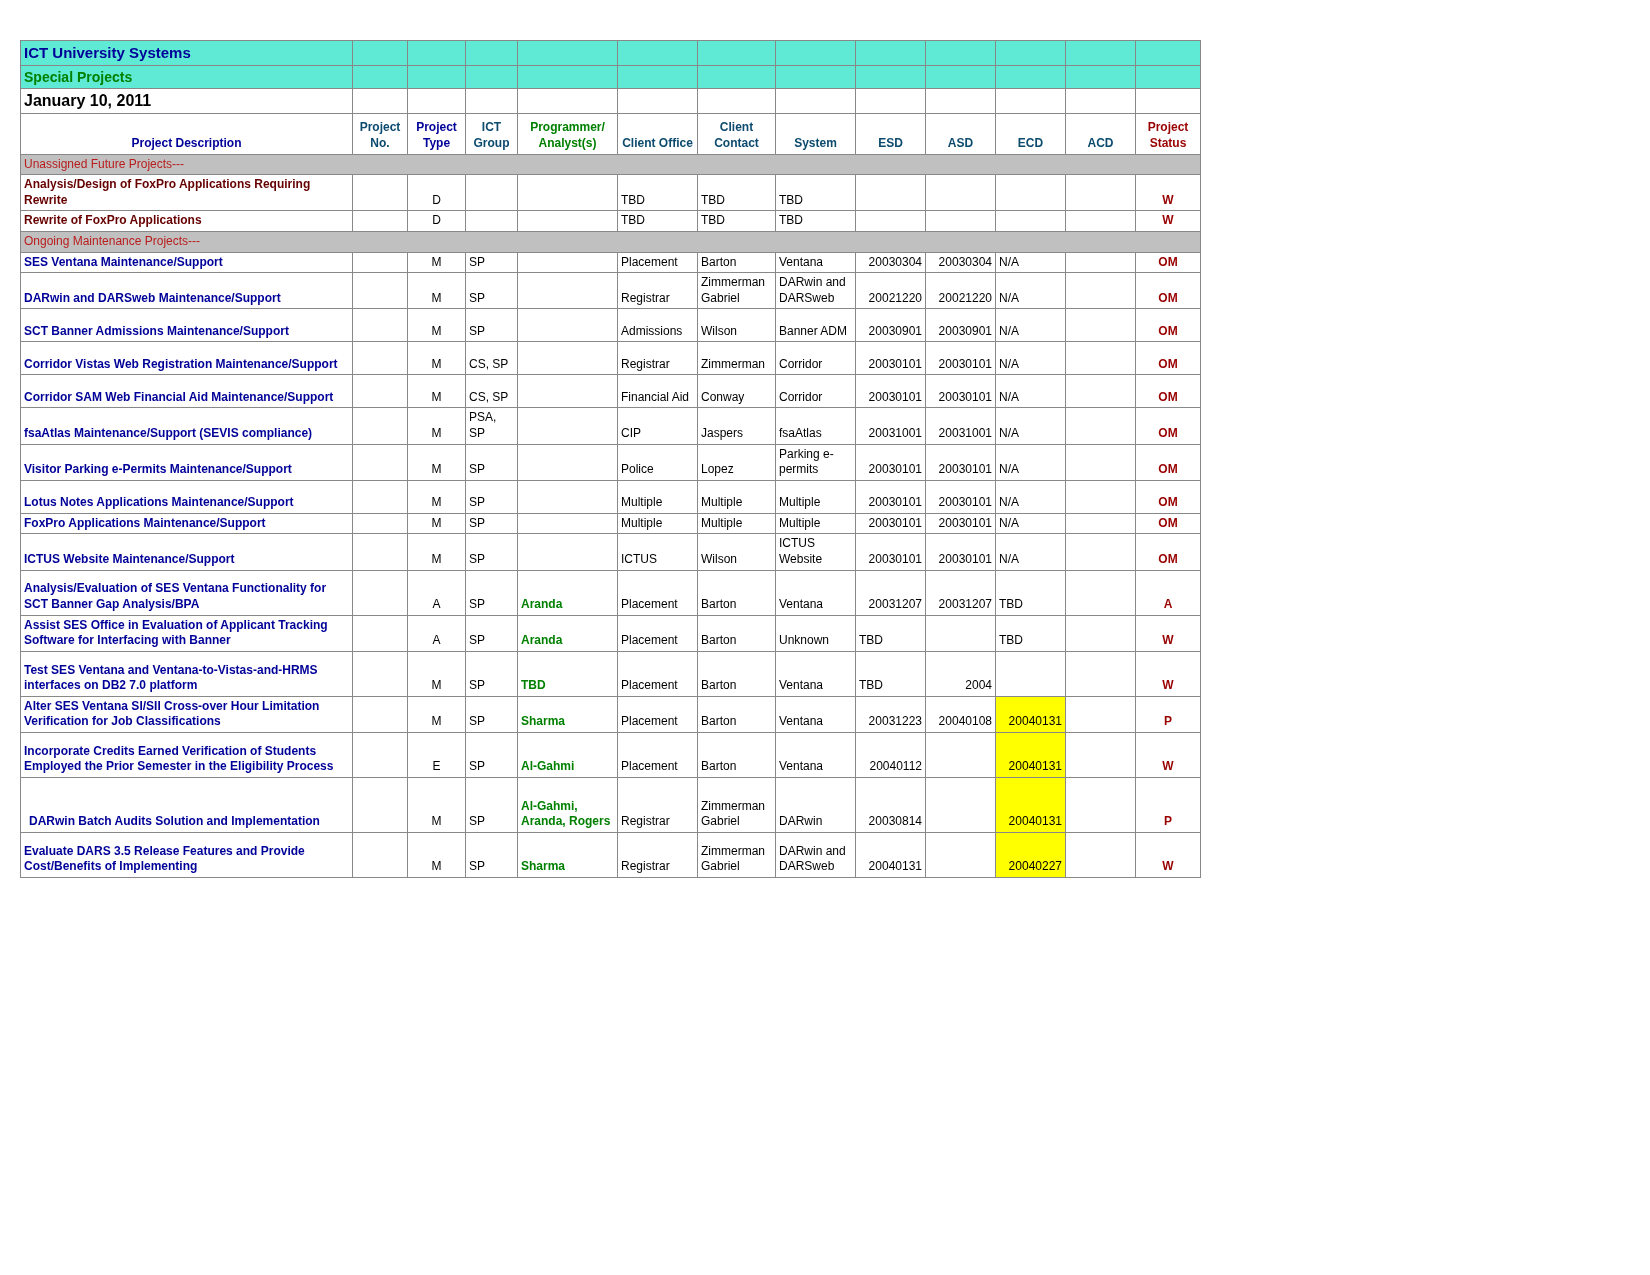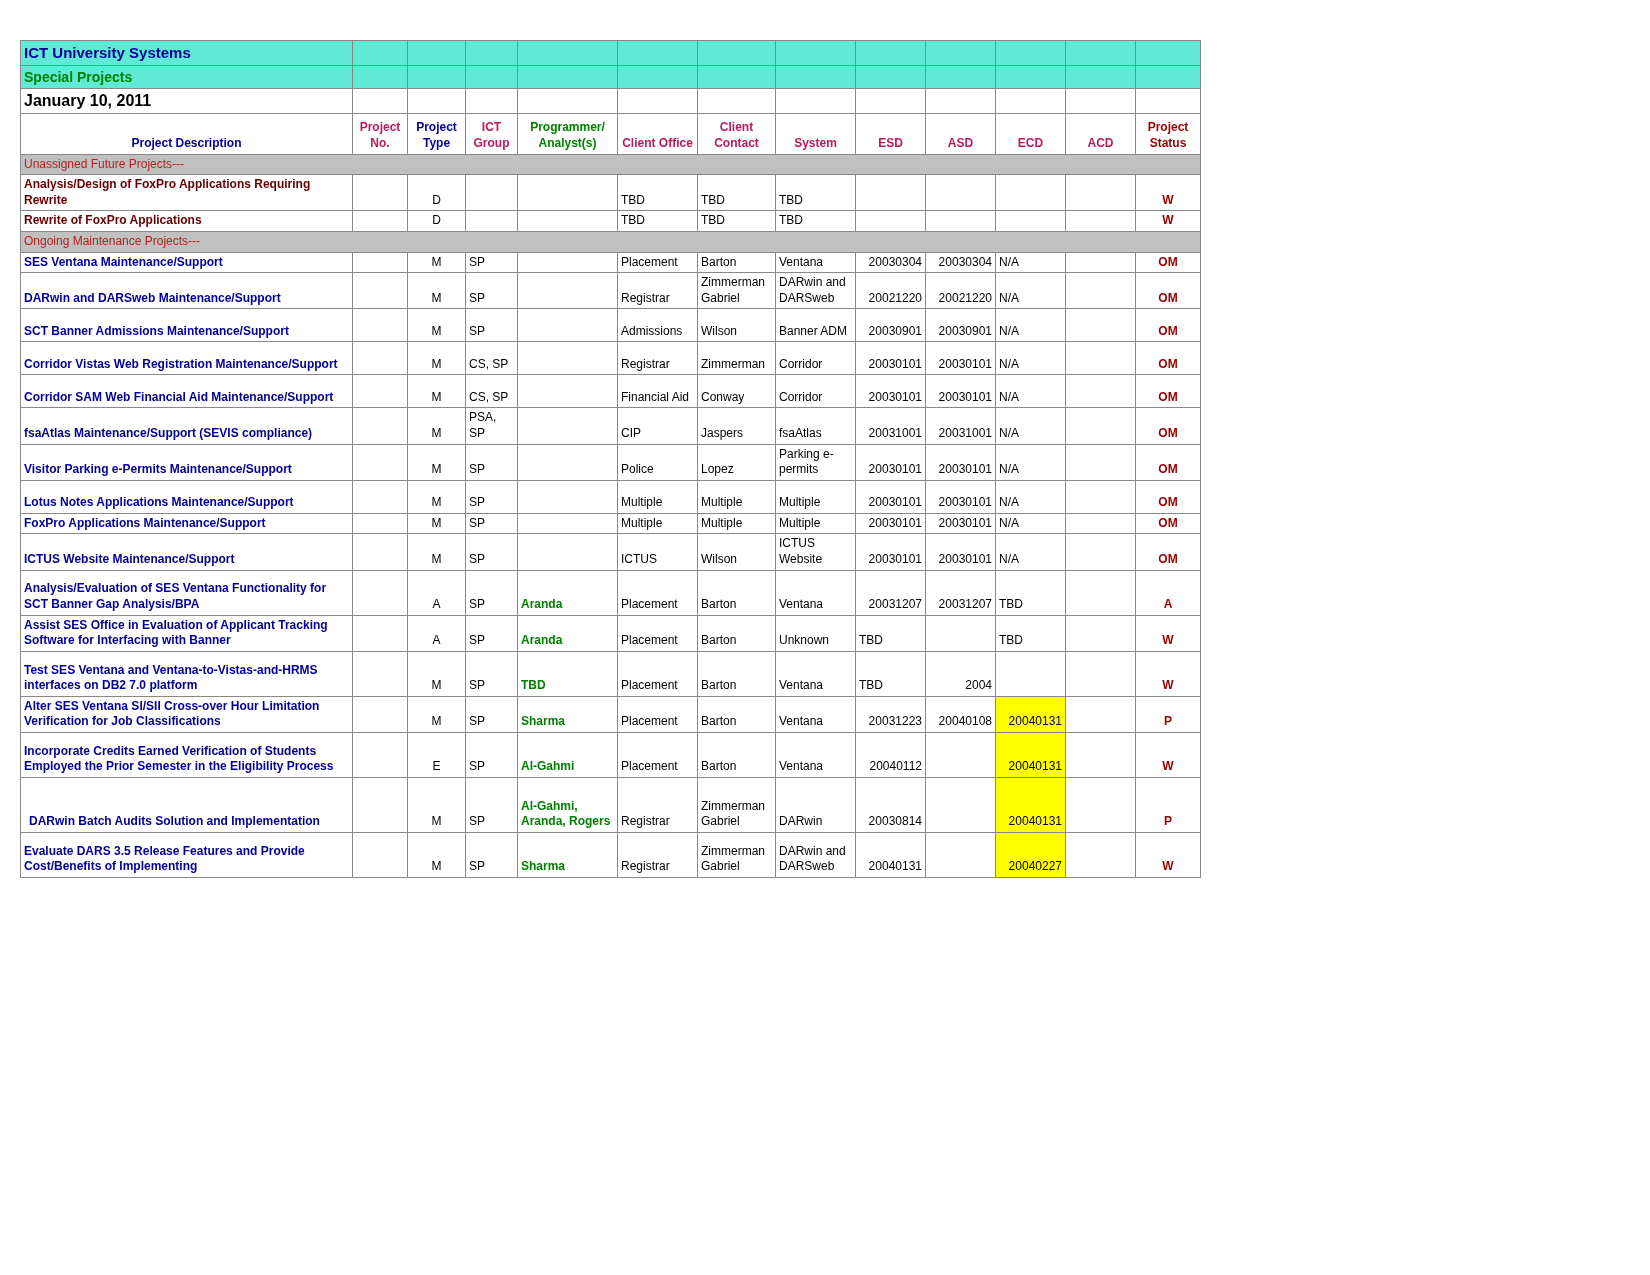--- a/index.html
+++ b/index.html
@@ -30,21 +30,21 @@
   .title2 { color: #008000; font-weight: bold; font-size: 14px; }
   .date-cell { font-weight: bold; font-size: 16px; }
   .hdr td {
     text-align: center;
     font-weight: bold;
     color: #000099;
     background: #fff;
     vertical-align: bottom;
     padding-top: 6px;
   }
-  .hdr td.black { color: #be185d; }
+  .hdr td.black { color: #0c4a6e; }
   .hdr td.green { color: #008000; }
   .hdr td.red   { color: #990000; }
   .section-row td {
     background: #c0c0c0;
     color: #b91c1c;
     font-weight: normal;
   }
   .desc { color: #000099; font-weight: bold; }
   .analyst-green { color: #008000; font-weight: bold; margin-left: 24px; }
   .status-cell { text-align:center; font-weight: bold; color:#990000; }

